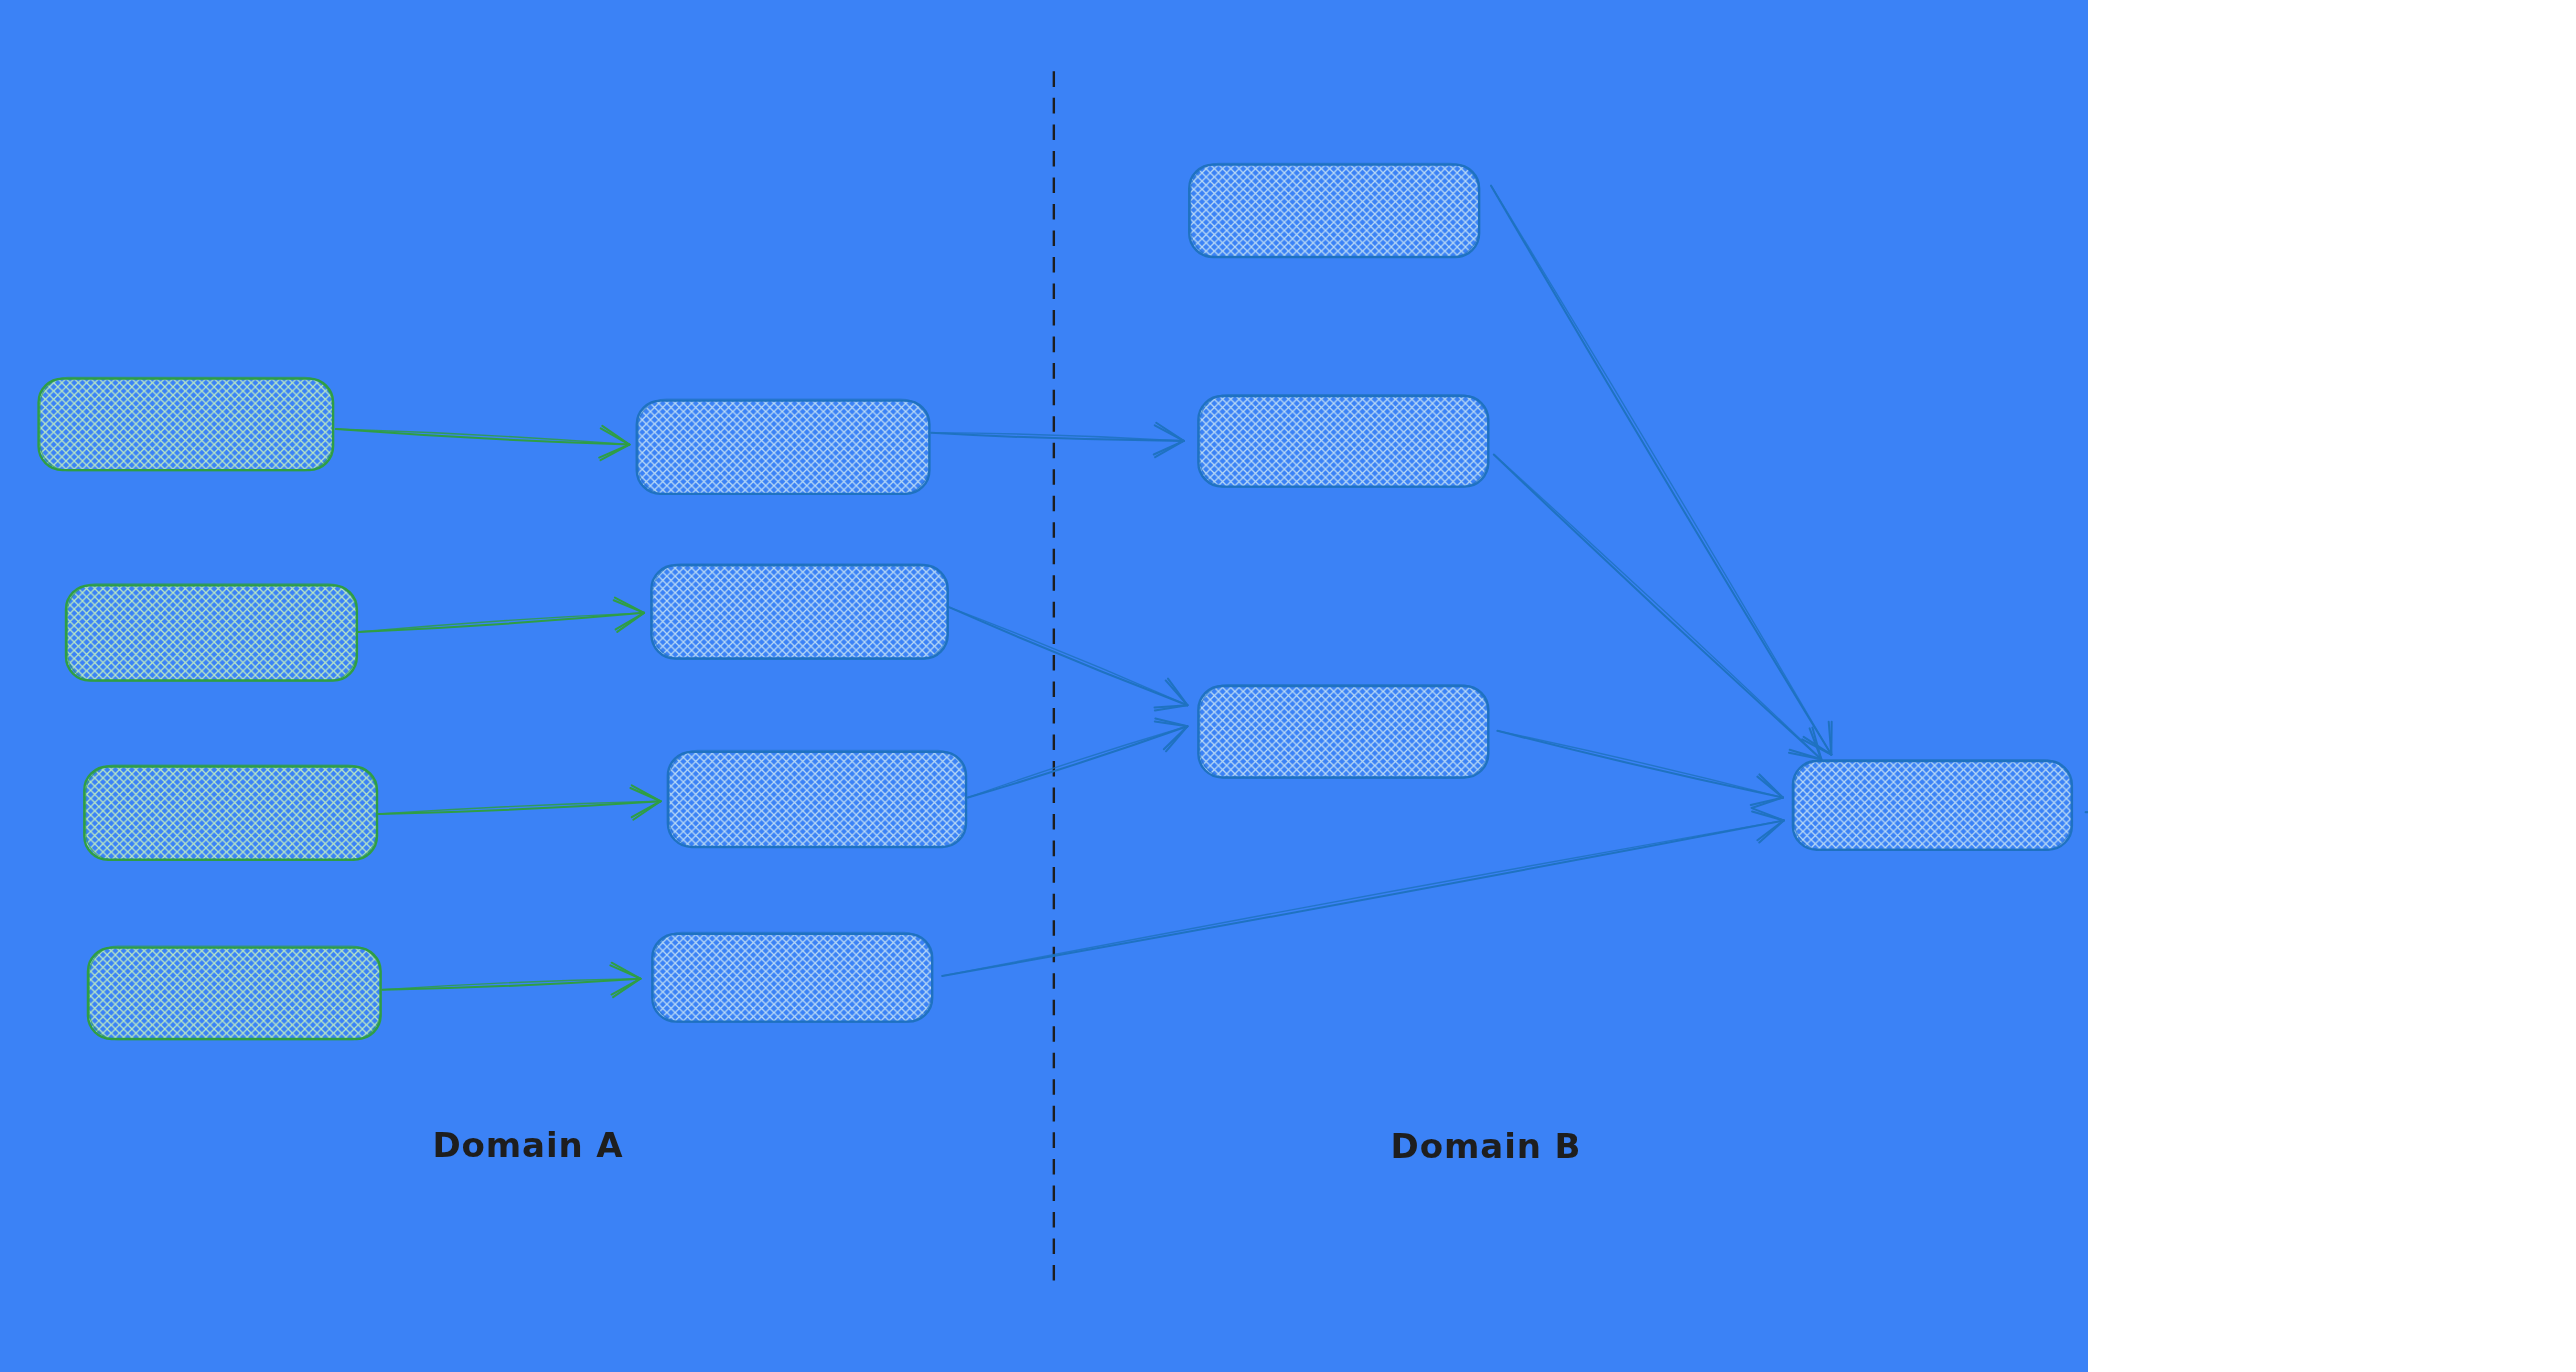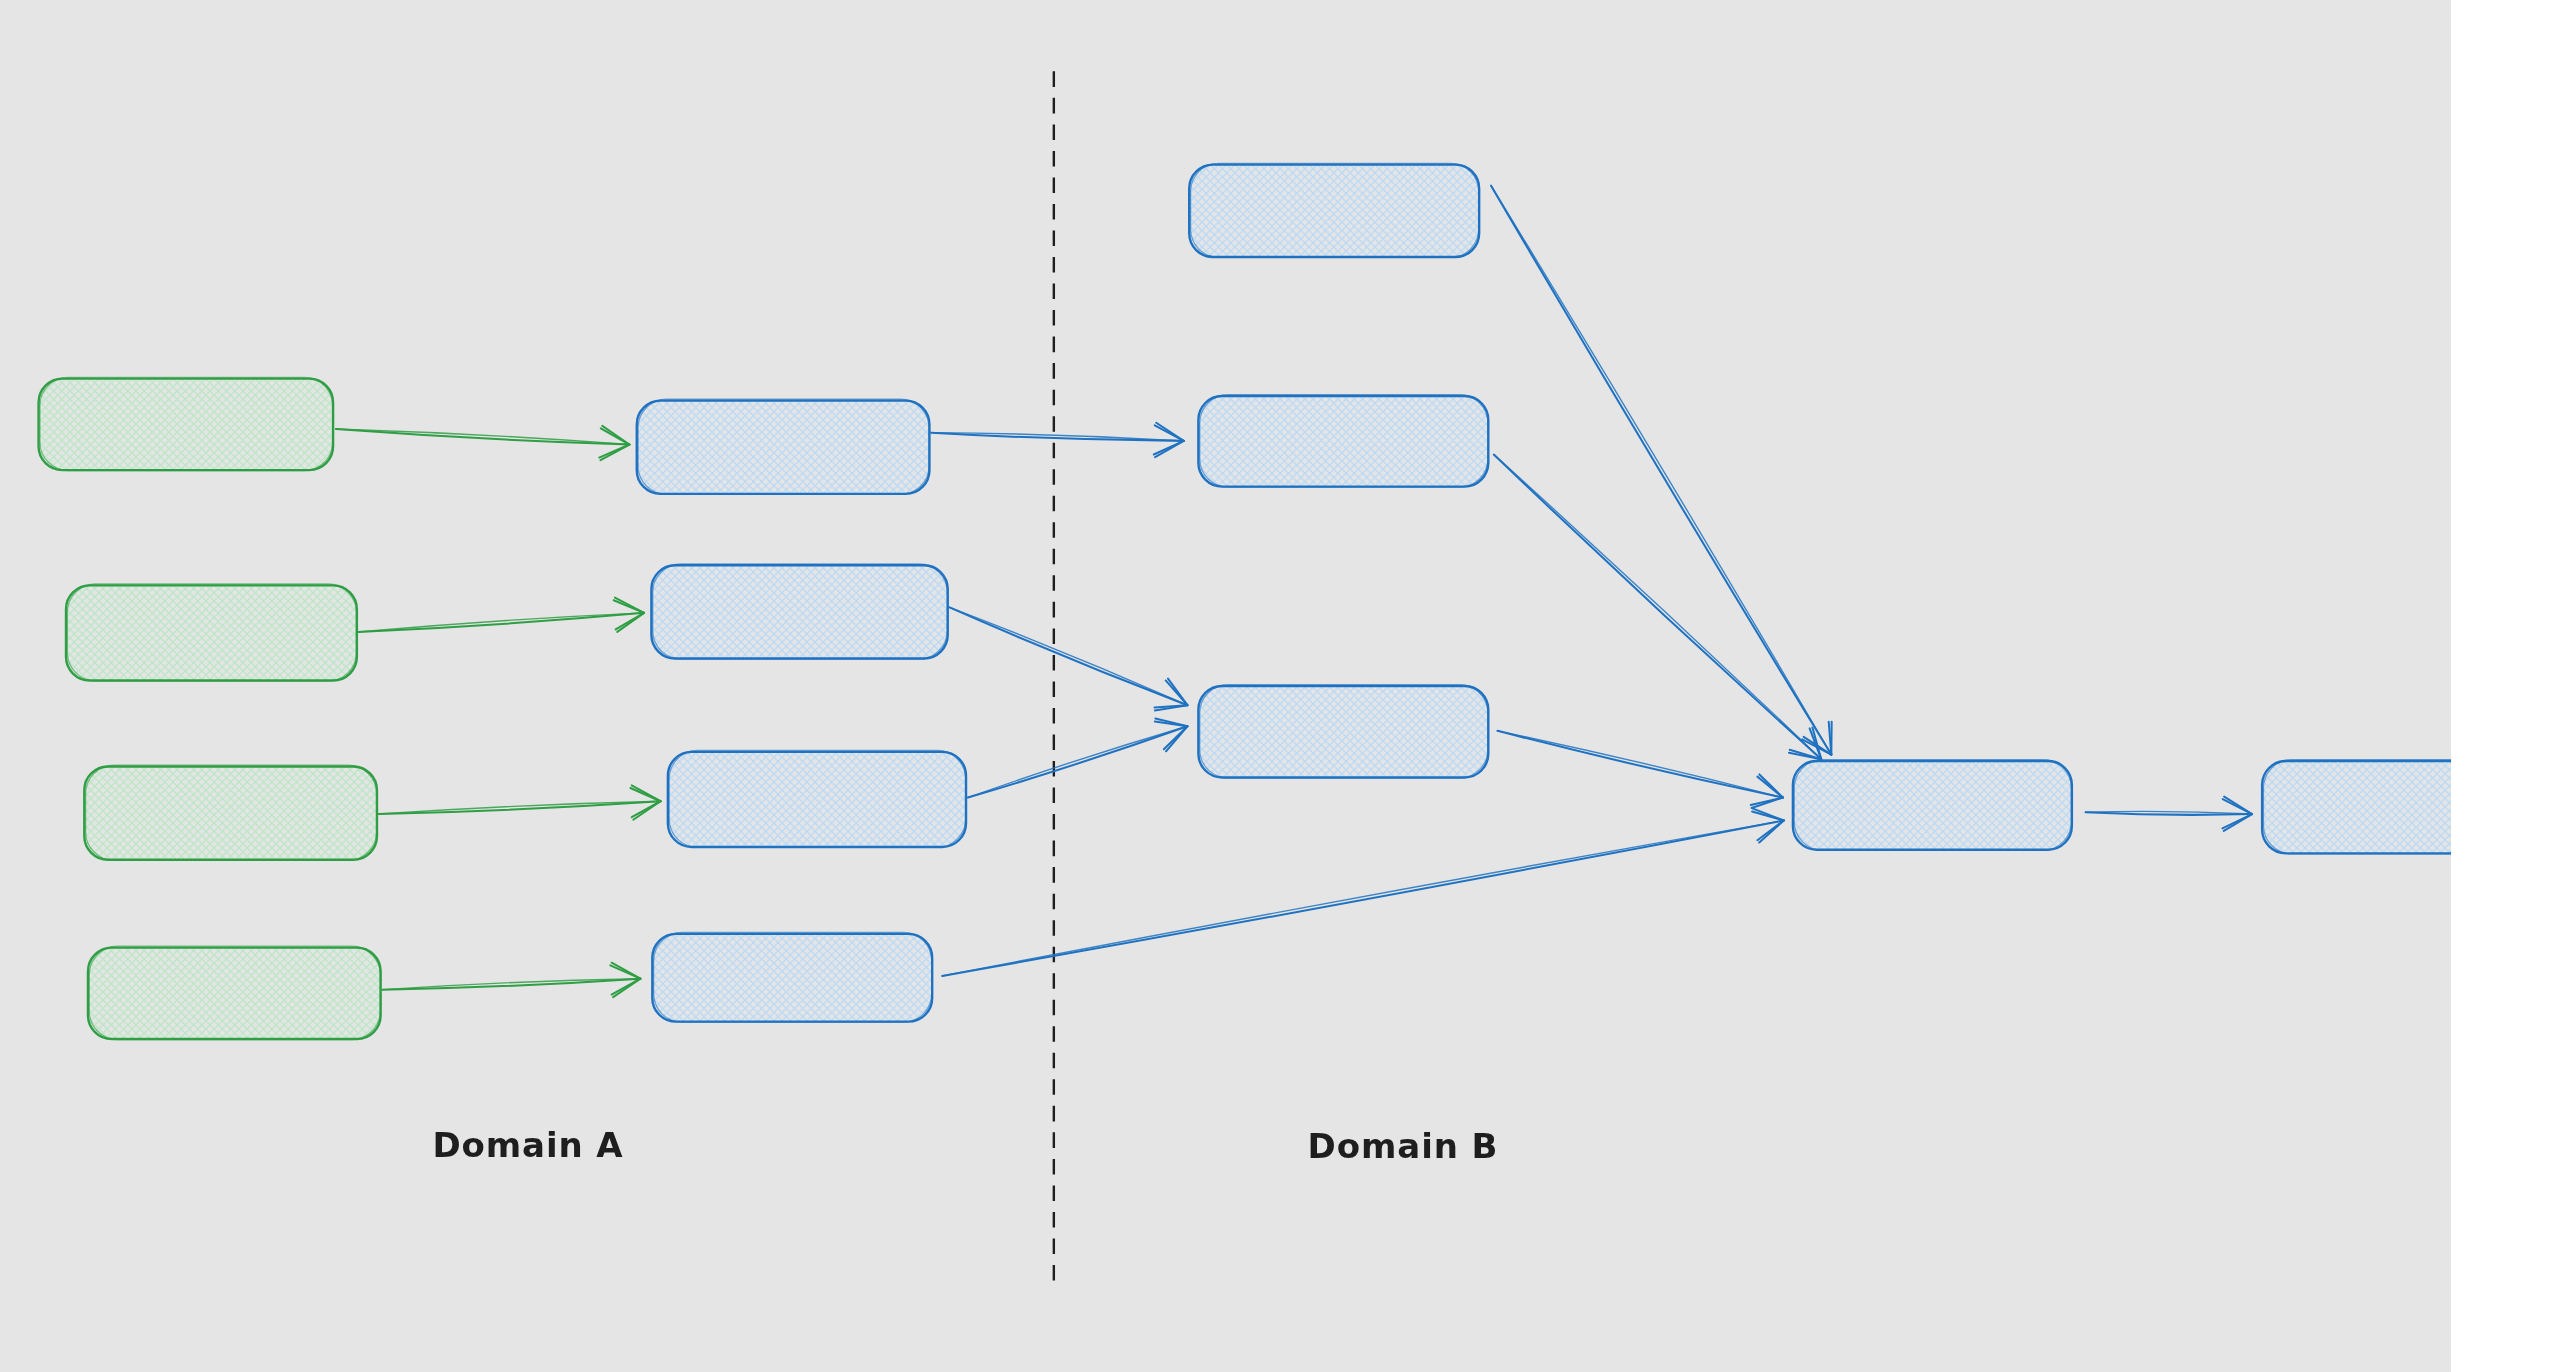--- a/index.html
+++ b/index.html
@@ -26,21 +26,21 @@
     font-weight: 600;
     letter-spacing: 0.9px;
     color: #1e1e1e;
     white-space: nowrap;
     user-select: none;
   }
 </style>
 </head>
 <body>
 
-<div class="canvas" id="canvas" style="width: 2451px; height: 1372px; background: #e5e5e5;">
+<div class="canvas" id="canvas" style="width: 2088px; height: 1372px; background: #3b82f6;">
   <svg id="diagram" xmlns="http://www.w3.org/2000/svg" width="2576" height="1372" viewBox="0 0 2816 1500">
       <defs>
         <pattern id="hatch-green" width="9" height="9" patternUnits="userSpaceOnUse">
           <path d="M-2,11 L11,-2 M-2,-2 L11,11" stroke="#b9e7c3" stroke-width="1.4" fill="none"></path>
         </pattern>
         <pattern id="hatch-blue" width="9" height="9" patternUnits="userSpaceOnUse">
           <path d="M-2,11 L11,-2 M-2,-2 L11,11" stroke="#b8d9f5" stroke-width="1.4" fill="none"></path>
         </pattern>
       </defs>
       <path d="M 1152 78 L 1152 1400" stroke="#1e1e1e" stroke-width="2.6" stroke-dasharray="17 12" fill="none"></path>
@@ -187,15 +187,15 @@
       <g>
         <path d="M 2280 888 Q 2370.9615407836045 892.4997886920033 2462 890" stroke="#1f72c1" stroke-width="2.2" fill="none" opacity="1" stroke-linecap="round"></path>
         <path d="M 2280 888 Q 2371.0384592163955 885.5002113079967 2462 890" stroke="#1f72c1" stroke-width="1.5" fill="none" opacity="0.85" stroke-linecap="round"></path>
         <path d="M 2462 890 L 2429.5684403984474 905.6267060448116" stroke="#1f72c1" stroke-width="2.2" fill="none" stroke-linecap="round"></path>
         <path d="M 2462 890 L 2431.104205247044 908.4783621185215" stroke="#1f72c1" stroke-width="2.2" fill="none" stroke-linecap="round"></path>
         <path d="M 2462 890 L 2429.9196748369113 873.664372144588" stroke="#1f72c1" stroke-width="2.2" fill="none" stroke-linecap="round"></path>
         <path d="M 2462 890 L 2431.5177350097915 870.8471537084768" stroke="#1f72c1" stroke-width="2.2" fill="none" stroke-linecap="round"></path>
       </g>
     </svg>
   <div class="domain-label" id="label-0" style="left: 528px; top: 1145px; color: rgb(30, 30, 30);">Domain A</div>
-  <div class="domain-label" id="label-1" style="left: 1403px; top: 1146px; color: rgb(30, 30, 30);">Domain B</div>
+  <div class="domain-label" id="label-1" style="left: 1486px; top: 1146px; color: rgb(30, 30, 30);">Domain B</div>
 </div>
 
 
 </body></html>

